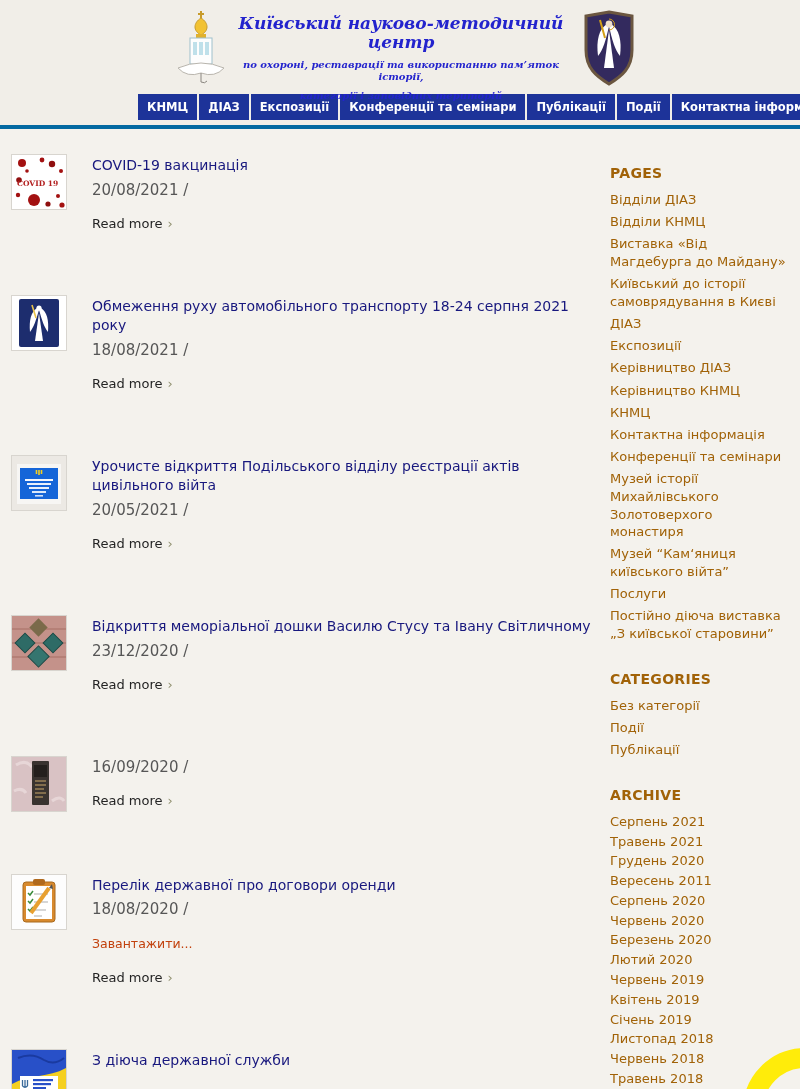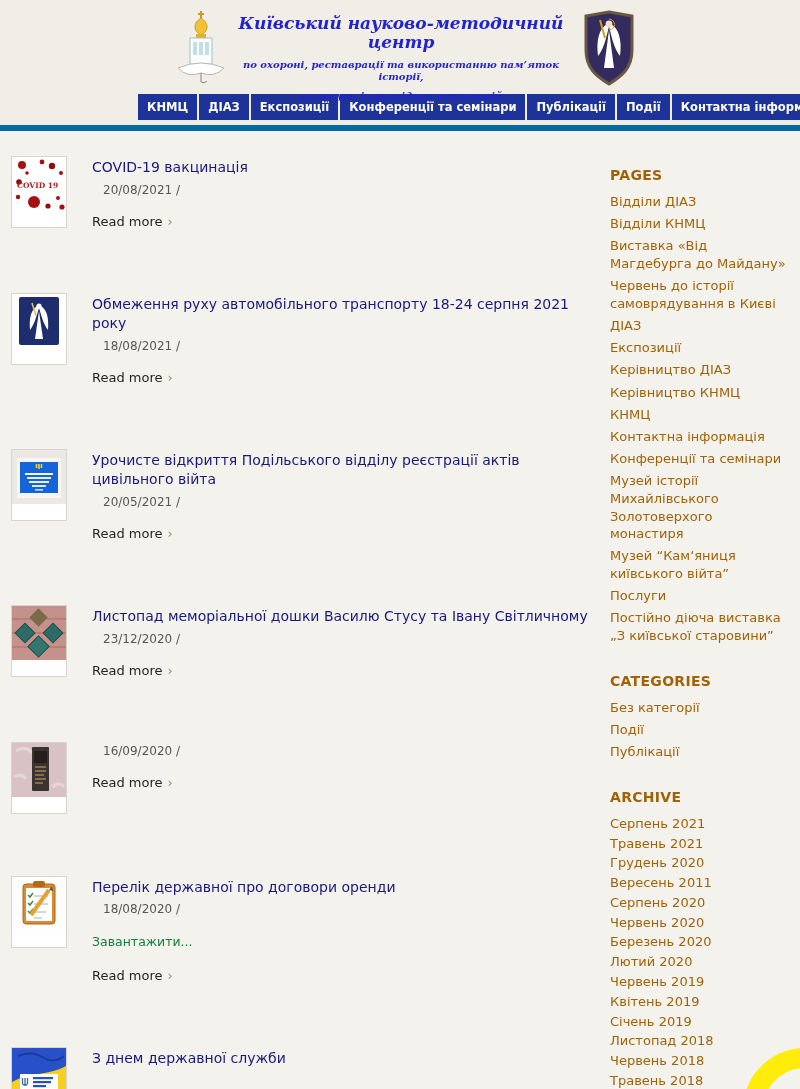--- a/index.html
+++ b/index.html
@@ -5,49 +5,49 @@
   * { box-sizing: border-box; }
   html,body { margin:0; padding:0; }
   body {
     width:800px; height:1089px; overflow:hidden; position:relative;
     background:#f4f2ed;
     font-family:"DejaVu Sans","Liberation Sans",sans-serif;
     color:#222;
   }
 
   
-  .header-band { background:#f1eee8; border-bottom:6px solid #0369a1; padding-top:6px; }
+  .header-band { background:#f1eee8; border-bottom:4px solid #0369a1; padding-top:6px; }
   .header-top { position:relative; height:88px; width:524px; margin-left:138px; }
   .church-logo { position:absolute; left:34px; top:4px; width:58px; height:80px; }
   .title-block { position:absolute; left:98px; right:96px; top:8px; text-align:center;
     font-family:"DejaVu Serif","Liberation Serif",serif; font-style:italic; font-weight:bold; color:#2323cd; }
   .site-title { font-size:17px; margin:0 0 8px; line-height:1.1; }
   .site-sub { font-size:10px; margin:0 0 8px; line-height:1.15; }
   .arms-logo { position:absolute; right:26px; top:4px; width:54px; height:78px; }
 
   .nav-row { margin-left:138px; display:flex; align-items:center; padding-bottom:5px; }
   .nav-btn { background:#1d3399; color:#fff; font-weight:bold; font-size:11.5px;
     padding:6px 9px; margin-right:2px; border:none; cursor:pointer; white-space:nowrap;
     font-family:"DejaVu Sans","Liberation Sans",sans-serif; }
 
   
   .main { display:flex; padding:0 10px 0 12px; }
   .posts-col { flex:0 0 588px; padding-top:26px; }
   .sidebar { flex:1; margin-left:10px; padding-top:36px; }
 
   
   .post { display:flex; margin-bottom:64px; }
-  .thumb { width:54px; height:70px; flex:0 0 54px; margin-right:26px; background:#fff;
+  .thumb { width:54px; height:54px; flex:0 0 54px; margin-right:26px; background:#fff;
     outline:1px solid #d8d5cf; cursor:pointer; }
   .thumb svg { display:block; width:54px; height:54px; }
   .post-body { flex:1; padding-top:1px; }
   .post-title { color:#18187e; font-weight:normal; font-size:14px; line-height:1.4;
     margin:0 0 5px; cursor:pointer; }
-  .post-date { color:#565656; font-size:12px; margin:0 11px 14px; }
-  .post-extra { color:#15803d; font-size:12.5px; margin:18px 0 16px; }
+  .post-date { color:#565656; font-size:15px; margin:0 0 14px; }
+  .post-extra { color:#c2410c; font-size:12.5px; margin:18px 0 16px; }
   .read-more { color:#242424; font-size:13px; text-decoration:none; cursor:pointer; display:inline-block; }
   .read-more .chev { color:#8f8f6e; margin-left:5px; font-size:13px; }
 
   
   .side-heading { color:#a16207; font-size:14px; font-weight:bold; margin:0 0 10px; letter-spacing:.3px; }
   .side-list { list-style:none; margin:0 0 28px; padding:0; }
   .side-list li { font-size:13px; color:#a16207; line-height:1.36; margin-bottom:4.5px; cursor:pointer; }
   .side-list.archive li { margin-bottom:2.5px; line-height:1.33; }
 
   
@@ -66,21 +66,21 @@
           <rect x="18" y="28" width="22" height="26" fill="#fdfdfd" stroke="#9fc0cc"></rect>
           <rect x="21" y="32" width="4" height="13" fill="#bfe0ea"></rect>
           <rect x="27" y="32" width="4" height="13" fill="#bfe0ea"></rect>
           <rect x="33" y="32" width="4" height="13" fill="#bfe0ea"></rect>
           <path d="M6 58q23-10 46 0q-9 10-23 5q-14 5-23-5z" fill="#fff" stroke="#b9b5ad"></path>
           <path d="M29 63v9m0 0q4 2 6-1" stroke="#8a8680" fill="none"></path>
         </svg></span>
     <div class="title-block">
       <h1 class="site-title">Київський науково-методичний центр</h1>
       <div class="site-sub">по охороні, реставрації та використанню пам’яток історії,</div>
-      <div class="site-sub">культури і заповідних територій</div>
+      <div class="site-sub">категорії і заповідних територій</div>
     </div>
     <span class="arms-logo"><svg viewBox="0 0 54 78">
           <path d="M27 2l23 4v34c0 18-10 26-23 34C14 66 4 58 4 40V6z" fill="#332a5e" stroke="#6b5640" stroke-width="3"></path>
           <path d="M25 14c-8 5-11 16-9 32c5-6 8-16 11-30z" fill="#fff"></path>
           <path d="M29 14c8 5 11 16 9 32c-5-6-8-16-11-30z" fill="#fff"></path>
           <path d="M27 20l-5 38h10z" fill="#fff"></path>
           <circle cx="27" cy="14" r="3.4" fill="#f0e0c8"></circle>
           <path d="M27 9a5.5 5.5 0 0 1 0 11" stroke="#d4a017" fill="none"></path>
           <path d="M18 10l5 18" stroke="#d4a017" stroke-width="2"></path>
         </svg></span>
@@ -175,21 +175,21 @@
           <svg viewBox="0 0 54 54">
             <rect width="54" height="54" fill="#c4928a"></rect>
             <path d="M0 13h54M0 27h54M0 41h54" stroke="#b07b72" stroke-width="1.4"></path>
             <rect x="20" y="5" width="13" height="13" fill="#7a6a4a" transform="rotate(45 26.5 11.5)"></rect>
             <rect x="6" y="20" width="14" height="14" fill="#2e6b66" stroke="#1d4a46" transform="rotate(45 13 27)"></rect>
             <rect x="34" y="20" width="14" height="14" fill="#2e6b66" stroke="#1d4a46" transform="rotate(45 41 27)"></rect>
             <rect x="19" y="33" width="15" height="15" fill="#35756f" stroke="#1d4a46" transform="rotate(45 26.5 40.5)"></rect>
           </svg>
         </div>
     <div class="post-body">
-      <h2 class="post-title">Листопад меморіальної дошки Василю Стусу та Івану Світличному</h2>
+      <h2 class="post-title">Відкриття меморіальної дошки Василю Стусу та Івану Світличному</h2>
       <div class="post-date">23/12/2020 /</div>
       
       <a class="read-more"><span>Read more</span><span class="chev">›</span></a>
     </div>
   </article>
 
   <article class="post">
     <div class="thumb">
           <svg viewBox="0 0 54 54">
             <rect width="54" height="54" fill="#d9c2c4"></rect>
@@ -234,34 +234,34 @@
             <path d="M0 0h54v18c-18 10-36 6-54 16z" fill="#2850c8"></path>
             <path d="M6 8q14-6 26 2q10 6 20-2" stroke="#1a3aa0" stroke-width="2" fill="none"></path>
             <rect x="8" y="26" width="38" height="17" fill="#fff"></rect>
             <path d="M13 30v7M10.5 30v6M15.5 30v6M10.5 36q2.5 2.5 5 0" stroke="#3a6a9a" stroke-width="1.3" fill="none"></path>
             <rect x="21" y="29" width="20" height="2.2" fill="#2850c8"></rect>
             <rect x="21" y="33" width="18" height="2.2" fill="#2850c8"></rect>
             <rect x="21" y="37" width="13" height="2.2" fill="#2850c8"></rect>
           </svg>
         </div>
     <div class="post-body">
-      <h2 class="post-title">З днем державної служби</h2>
+      <h2 class="post-title">З діюча державної служби</h2>
 
     </div>
   </article>
 
 </section>
 
   <aside class="sidebar">
     <h3 class="side-heading">PAGES</h3>
     <ul class="side-list">
         <li>Відділи ДІАЗ</li>
         <li>Відділи КНМЦ</li>
         <li>Виставка «Від Магдебурга до Майдану»</li>
-        <li>Червень до історії самоврядування в Києві</li>
+        <li>Київський до історії самоврядування в Києві</li>
         <li>ДІАЗ</li>
         <li>Експозиції</li>
         <li>Керівництво ДІАЗ</li>
         <li>Керівництво КНМЦ</li>
         <li>КНМЦ</li>
         <li>Контактна інформація</li>
         <li>Конференції та семінари</li>
         <li>Музей історії Михайлівського Золотоверхого монастиря</li>
         <li>Музей “Кам‘яниця київського війта”</li>
         <li>Послуги</li>

